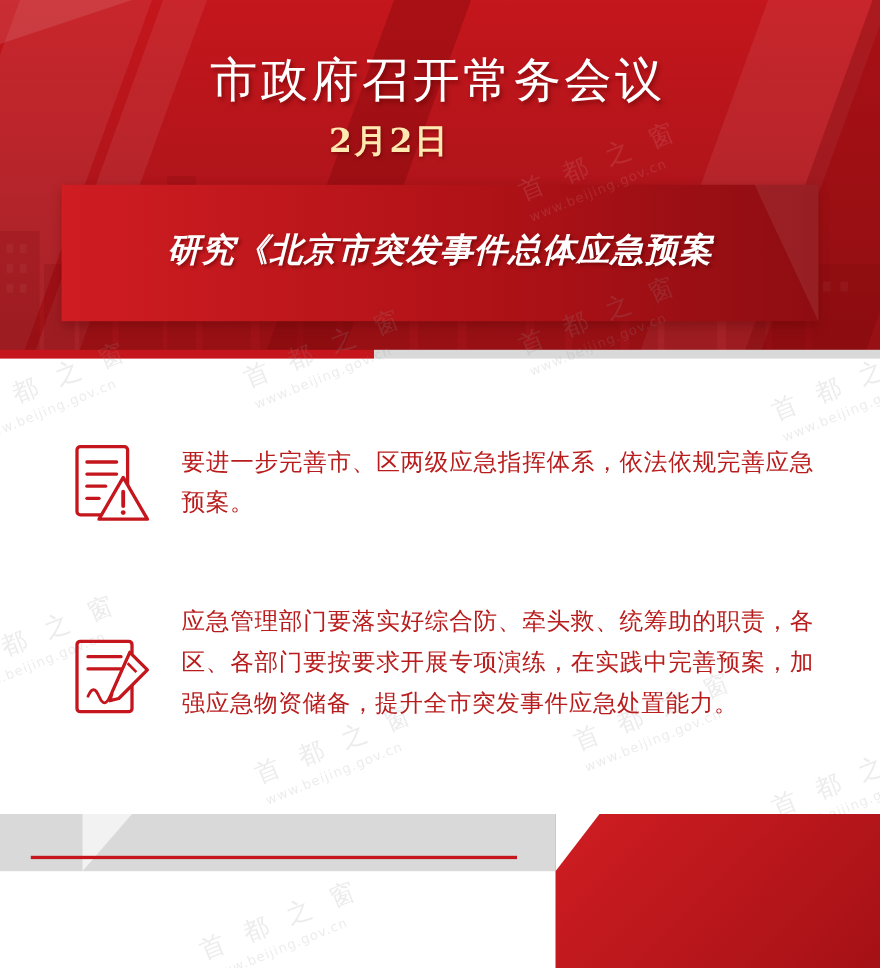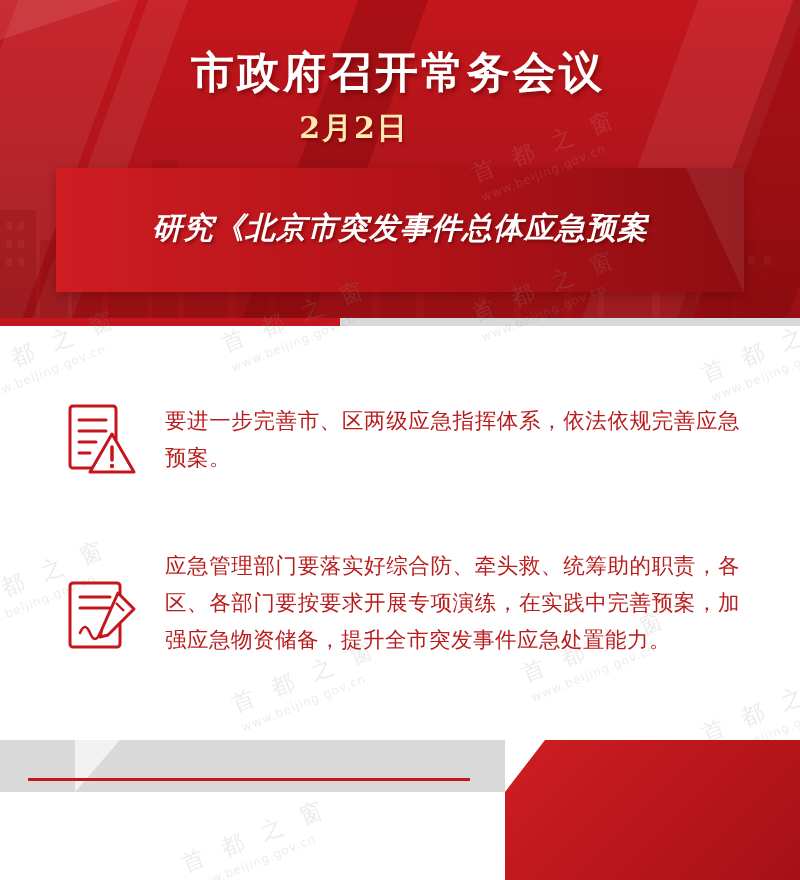--- a/index.html
+++ b/index.html
@@ -54,21 +54,21 @@
     border-top: 40px solid rgba(255,255,255,0.10);
     border-right: 120px solid transparent;
   }
 
   .title-main {
     position: absolute;
     left: 0; top: 44px;
     width: 796px;
     text-align: center;
     font-family: "DejaVu Serif", "Liberation Serif", serif;
-    font-weight: bold;
+    font-weight: normal;
     font-size: 43px;
     letter-spacing: 3px;
     color: #ffffff;
     text-shadow: 2px 3px 4px rgba(90,0,0,0.55);
   }
   .title-date {
     position: absolute;
     left: 0; top: 108px;
     width: 708px;
     text-align: center;

